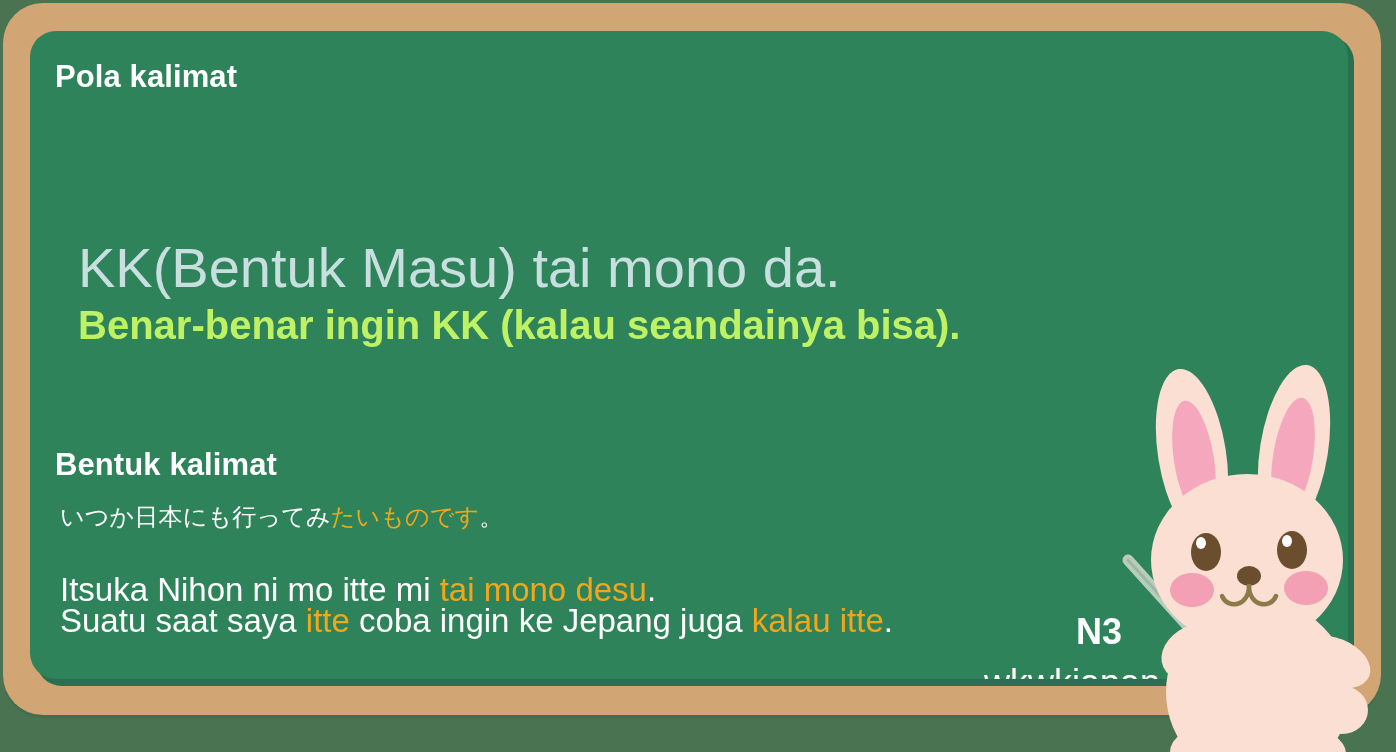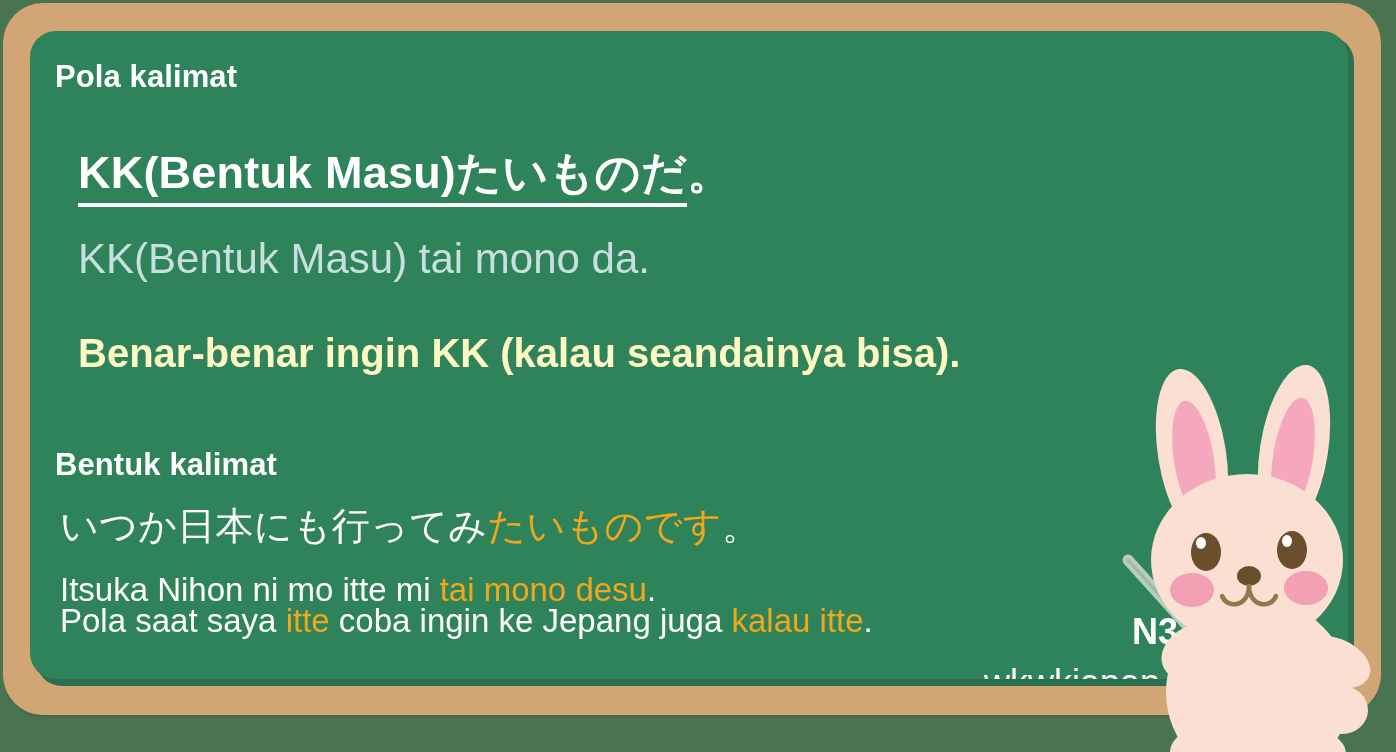--- a/index.html
+++ b/index.html
@@ -38,43 +38,43 @@
   .pattern-jp{
     position:absolute;left:48px;top:112px;
     color:#ffffff;font-weight:bold;font-size:45px;white-space:nowrap;
     letter-spacing:.2px;
   }
   .pattern-jp .underlined{
     border-bottom:4px solid #ffffff;padding-bottom:5px;
   }
   .pattern-romaji{
     position:absolute;left:48px;top:204px;
-    color:#c8dfe0;font-size:42px;font-weight:normal;white-space:nowrap;
+    color:#c8dfe0;font-size:56px;font-weight:normal;white-space:nowrap;
   }
   .pattern-meaning{
-    position:absolute;left:48px;top:300px;
-    color:#fef9c3;font-weight:bold;font-size:40px;white-space:nowrap;
+    position:absolute;left:48px;top:272px;
+    color:#bef264;font-weight:bold;font-size:40px;white-space:nowrap;
   }
 
   .ex-jp{
     position:absolute;left:30px;top:470px;
-    color:#ffffff;font-size:38px;white-space:nowrap;letter-spacing:.2px;
+    color:#ffffff;font-size:24px;white-space:nowrap;letter-spacing:.2px;
   }
   .ex-romaji{
     position:absolute;left:30px;top:540px;
     color:#ffffff;font-size:33px;white-space:nowrap;
   }
   .ex-trans{
     position:absolute;left:30px;top:571px;
     color:#ffffff;font-size:33px;white-space:nowrap;
   }
   .hl{color:#f0a71c;}
 
   #level-badge{
-    position:absolute;left:1102px;top:580px;
+    position:absolute;left:1046px;top:580px;
     color:#ffffff;font-weight:bold;font-size:36px;white-space:nowrap;
   }
   #watermark{
     position:absolute;left:954px;top:631px;
     color:#ffffff;font-size:36px;white-space:nowrap;font-weight:normal;
   }
 
   
   #mascot{position:absolute;left:1110px;top:362px;width:300px;height:400px;}
 </style>
@@ -84,35 +84,32 @@
 <div id="stage">
 
   <div class="frame">
     <div class="frame-inner-shadow"></div>
   </div>
 
   <div class="board">
 
     <div class="sec-label" id="lbl-pola">Pola kalimat</div>
 
-    <div class="pattern-jp">
-      <span class="underlined">KK(Bentuk Masu)たいものだ</span><span>。</span>
-    </div>
 
     <div class="pattern-romaji">KK(Bentuk Masu) tai mono da.</div>
 
     <div class="pattern-meaning">Benar-benar ingin KK (kalau seandainya bisa).</div>
 
     <div class="sec-label" id="lbl-contoh">Bentuk kalimat</div>
 
     <div class="ex-jp"><span>いつか日本にも行ってみ</span><span class="hl">たいものです</span><span>。</span></div>
 
     <div class="ex-romaji"><span>Itsuka Nihon ni mo itte mi </span><span class="hl">tai mono desu</span><span>.</span></div>
 
-    <div class="ex-trans"><span>Pola saat saya </span><span class="hl">itte</span><span> coba ingin ke Jepang juga </span><span class="hl">kalau itte</span><span>.</span></div>
+    <div class="ex-trans"><span>Suatu saat saya </span><span class="hl">itte</span><span> coba ingin ke Jepang juga </span><span class="hl">kalau itte</span><span>.</span></div>
 
     <div id="level-badge">N3</div>
 
     <div id="watermark">wkwkjapan</div>
 
   </div>
 
   <svg id="mascot" viewBox="0 0 300 400">
     <g>
 

